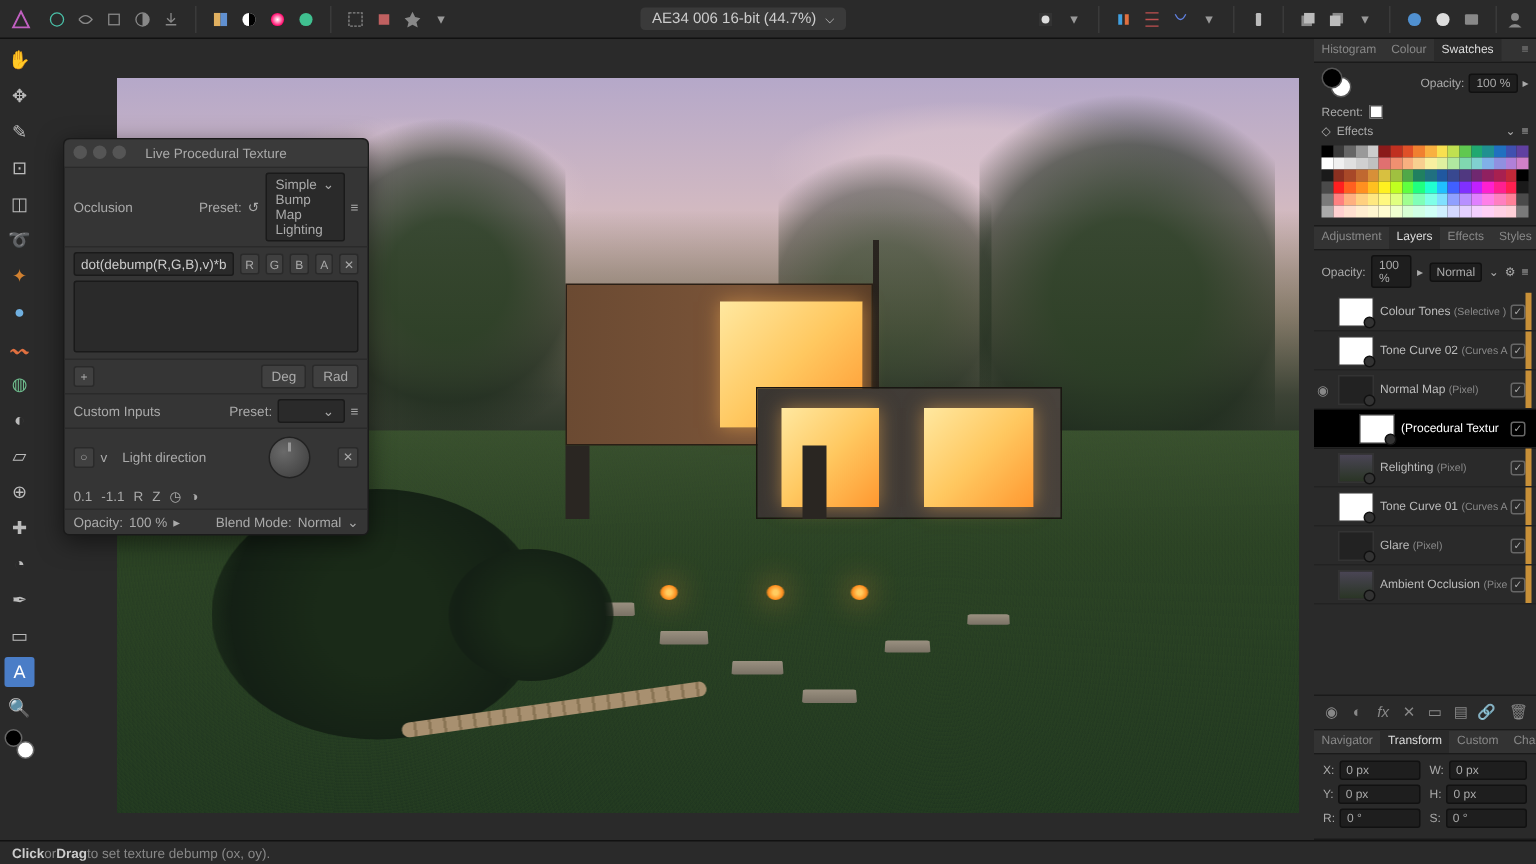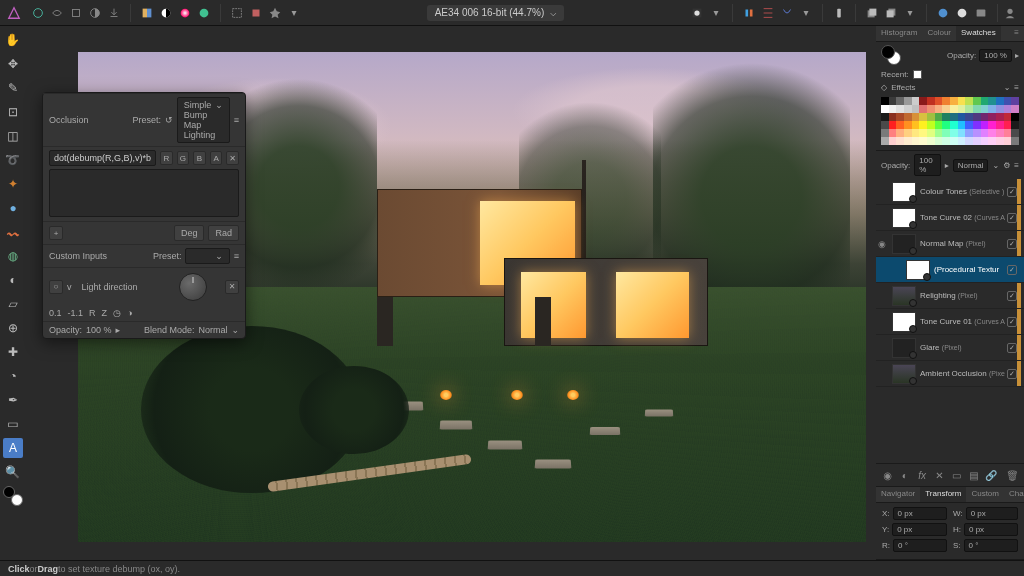--- a/index.html
+++ b/index.html
@@ -77,21 +77,21 @@
 .op-val { background:#1e1e1e; border:1px solid #111; padding:1px 4px; border-radius:2px; }
 .recent-row { padding:2px 5px; display:flex; align-items:center; gap:4px; font-size:8px; }
 .rswatch { width:9px; height:9px; border:1px solid #555; }
 .colorgrid { display:grid; grid-template-columns:repeat(18,1fr); gap:0; margin:3px 5px 5px; height:48px; }
 .cg { height:8px; }
 
 .layers-body { flex:1; overflow:hidden; display:flex; flex-direction:column; }
 .layer-hdr { display:flex; align-items:center; padding:3px 5px; gap:4px; font-size:8px; }
 .layer-list { flex:1; overflow-y:auto; }
 .layer { display:flex; align-items:center; height:26px; border-bottom:1px solid #222; padding-right:3px; }
-.layer.sel { background:#0c4a6e; color:#fff; }
+.layer.sel { background:#000000; color:#fff; }
 .layer.sel .lyname { color:#fff; }
 .lyvis { width:12px; text-align:center; font-size:9px; color:#888; cursor:pointer; }
 .lythumb { width:24px; height:20px; background:#555; margin:0 4px; border:1px solid #333; position:relative; }
 .lythumb.white { background:#fff; }
 .lythumb.img { background:linear-gradient(180deg,#4a4555,#2a3525); }
 .lythumb.dark { background:#222; }
 .lythumb .subdot { position:absolute; right:-2px; bottom:-2px; width:8px; height:8px; border-radius:50%; background:#333; border:1px solid #111; }
 .lyname { flex:1; font-size:8px; color:#bbb; overflow:hidden; white-space:nowrap; text-overflow:ellipsis; }
 .lytype { font-size:7px; color:#888; }
 .lycheck { width:10px; height:10px; border:1px solid #666; border-radius:2px; cursor:pointer; font-size:7px; display:flex; align-items:center; justify-content:center; color:#aaa; }
@@ -344,20 +344,28 @@
       <div class="lamp" style="left:55%;bottom:29%"></div>
       <div class="lamp" style="left:62%;bottom:29%"></div>
       <div class="shrub" style="left:8%;bottom:10%;width:28%;height:34%"></div>
       <div class="shrub" style="left:28%;bottom:18%;width:14%;height:18%"></div>
       <div class="rockborder" style="left:24%;bottom:13%;width:26%;transform:rotate(-8deg)"></div>
     </div>
   </div>
 </div>
 
 <div class="dialog">
+  <div class="dlg-title">
+    <div class="dlg-dots">
+        <div class="dlg-dot"></div>
+        <div class="dlg-dot"></div>
+        <div class="dlg-dot"></div>
+      </div>
+    <span>Live Procedural Texture</span>
+  </div>
   <div class="dlg-row">
     <span class="dlg-label">Occlusion</span>
     <span style="flex:1"></span>
     <span class="dlg-label">Preset:</span>
     <span style="font-size:9px">↺</span>
     <div class="dlg-preset">
         <span>Simple Bump Map Lighting</span>
         <span>⌄</span>
       </div>
     <span style="font-size:9px">≡</span>
@@ -553,20 +561,27 @@
         <div class="cg" style="background: rgb(228, 208, 255);"></div>
         <div class="cg" style="background: rgb(244, 208, 255);"></div>
         <div class="cg" style="background: rgb(255, 208, 246);"></div>
         <div class="cg" style="background: rgb(255, 208, 228);"></div>
         <div class="cg" style="background: rgb(255, 208, 216);"></div>
         <div class="cg" style="background: rgb(122, 122, 122);"></div>
       </div>
   </div>
 
   <div class="panel layers-body">
+    <div class="panel-tabs">
+      <div class="ptab">Adjustment</div>
+      <div class="ptab active">Layers</div>
+      <div class="ptab">Effects</div>
+      <div class="ptab">Styles</div>
+
+    </div>
     <div class="layer-hdr">
       <span>Opacity:</span>
       <span class="op-val">100 %</span>
         <span>▸</span>
       <span class="op-val" style="flex:1">Normal</span>
         <span>⌄</span>
       <span>⚙</span>
       <span>≡</span>
     </div>
     <div class="layer-list" id="layer-list">

